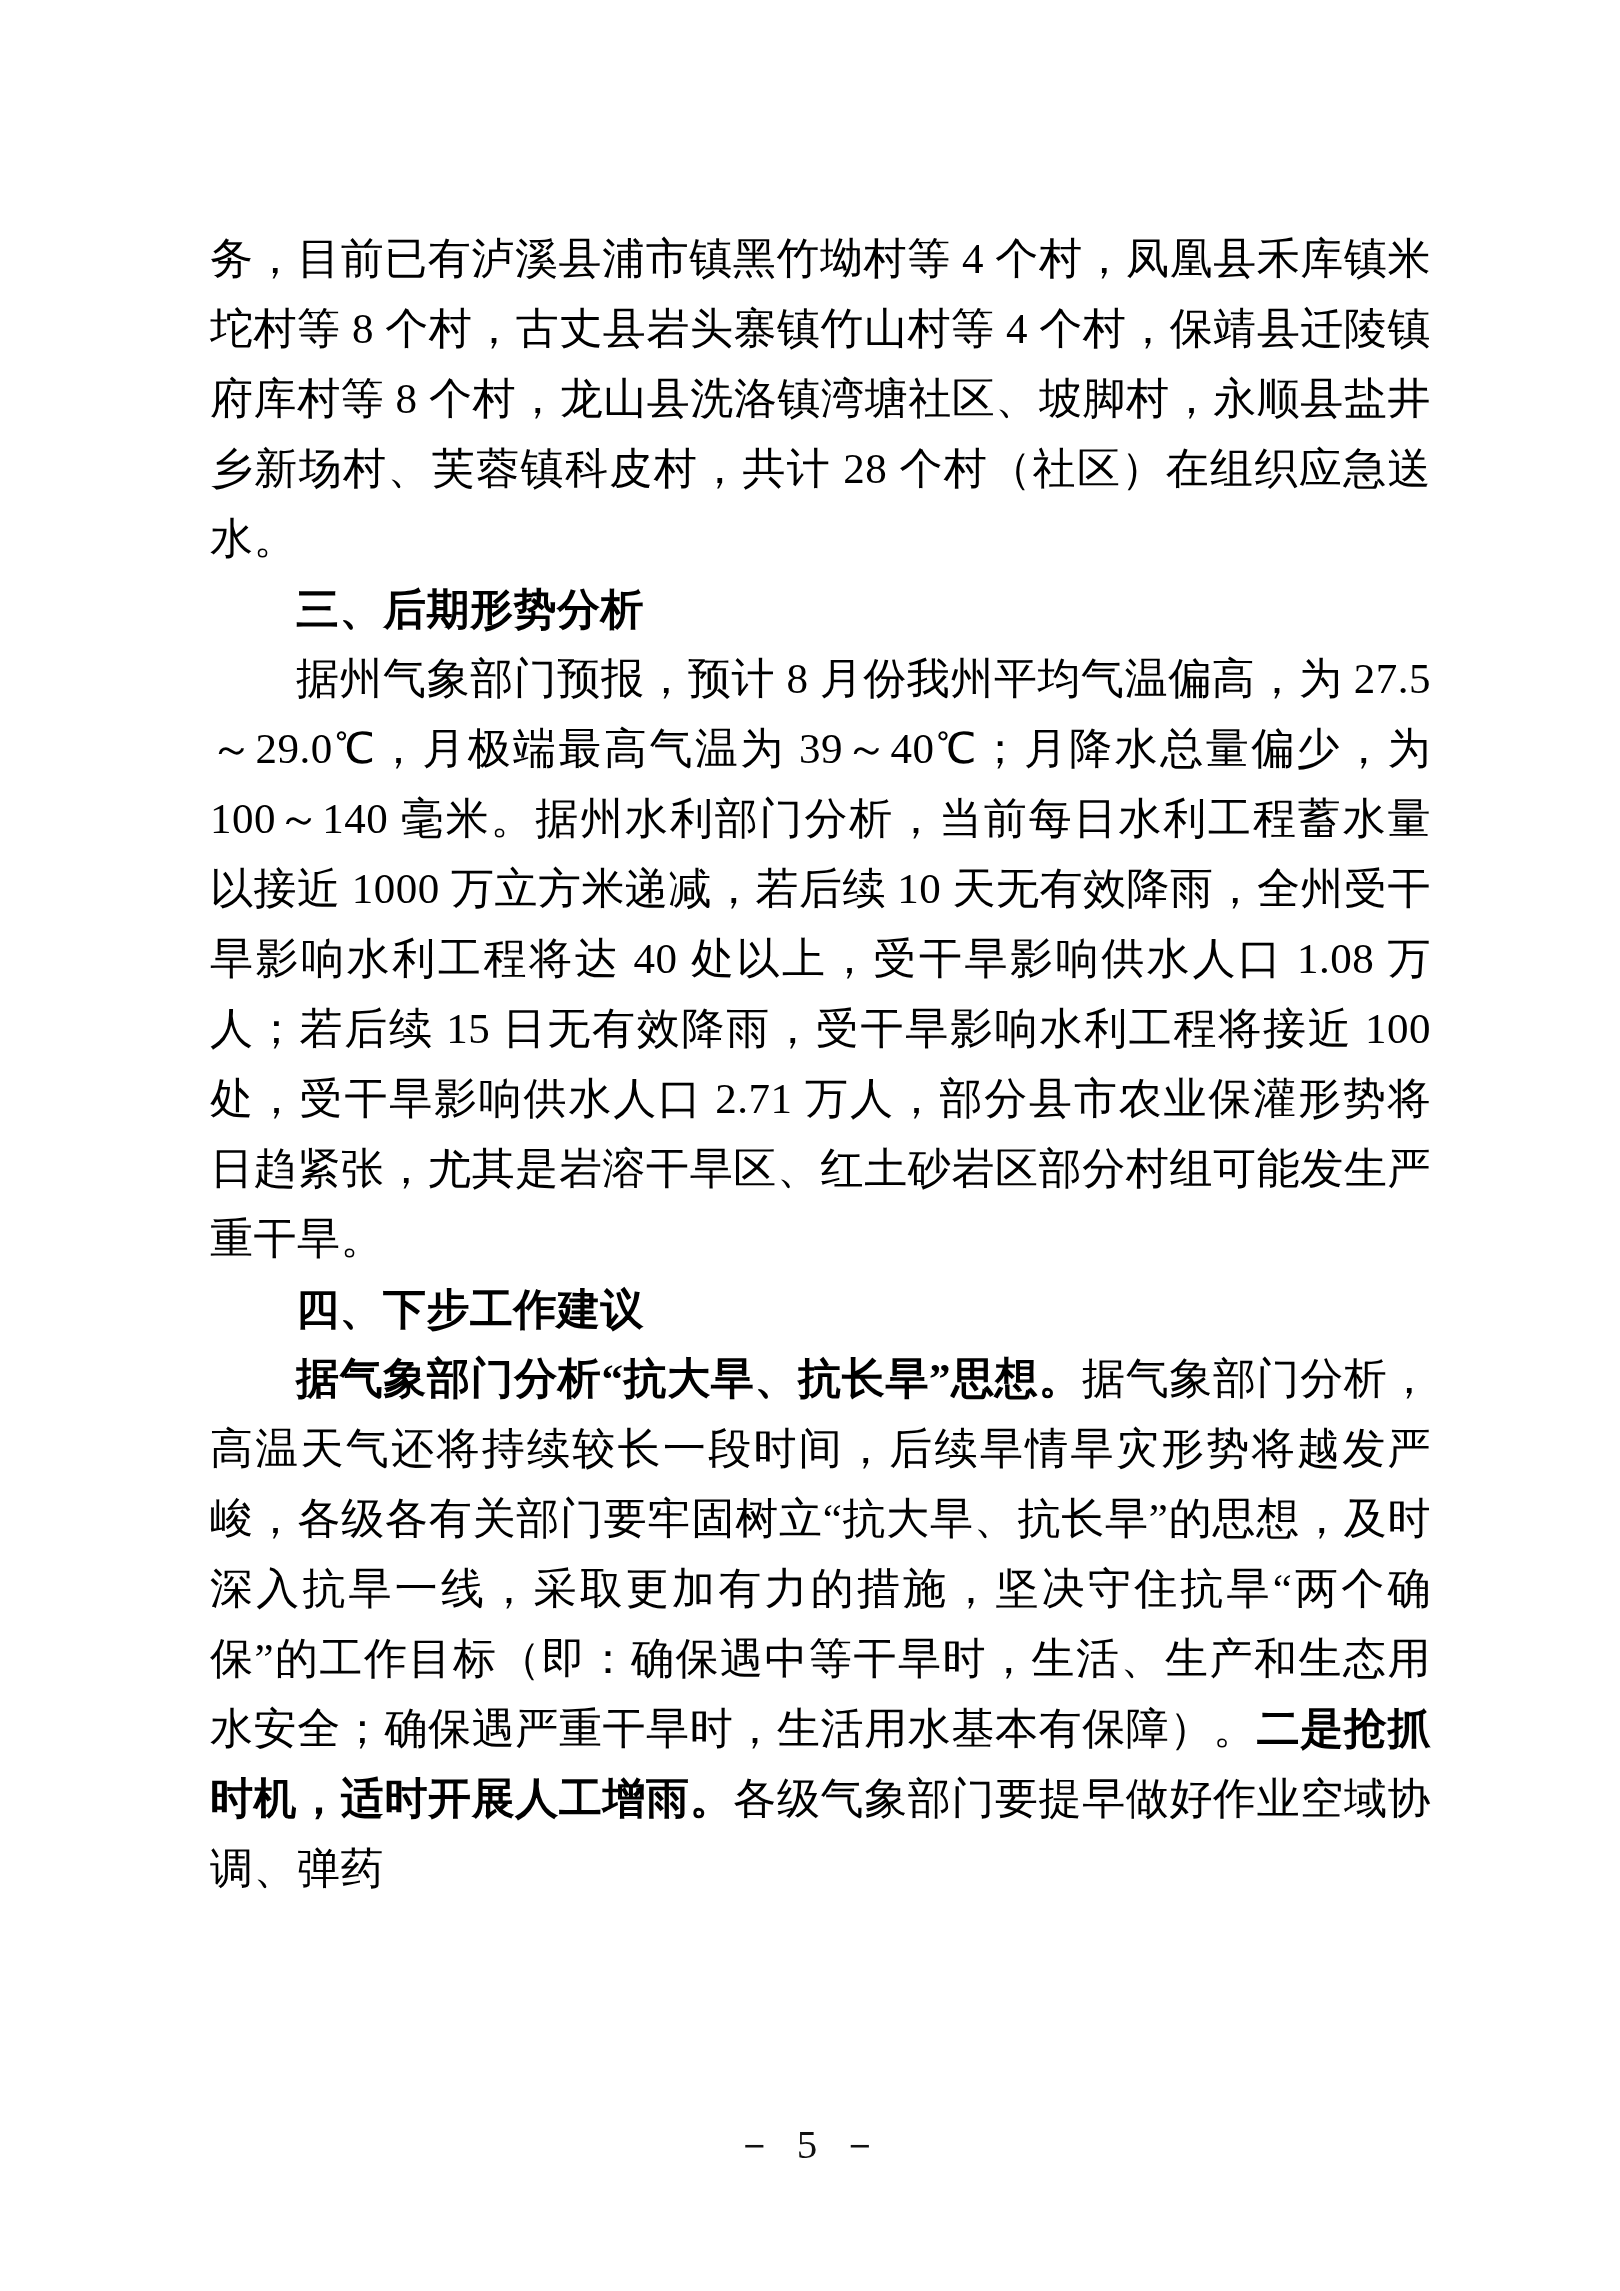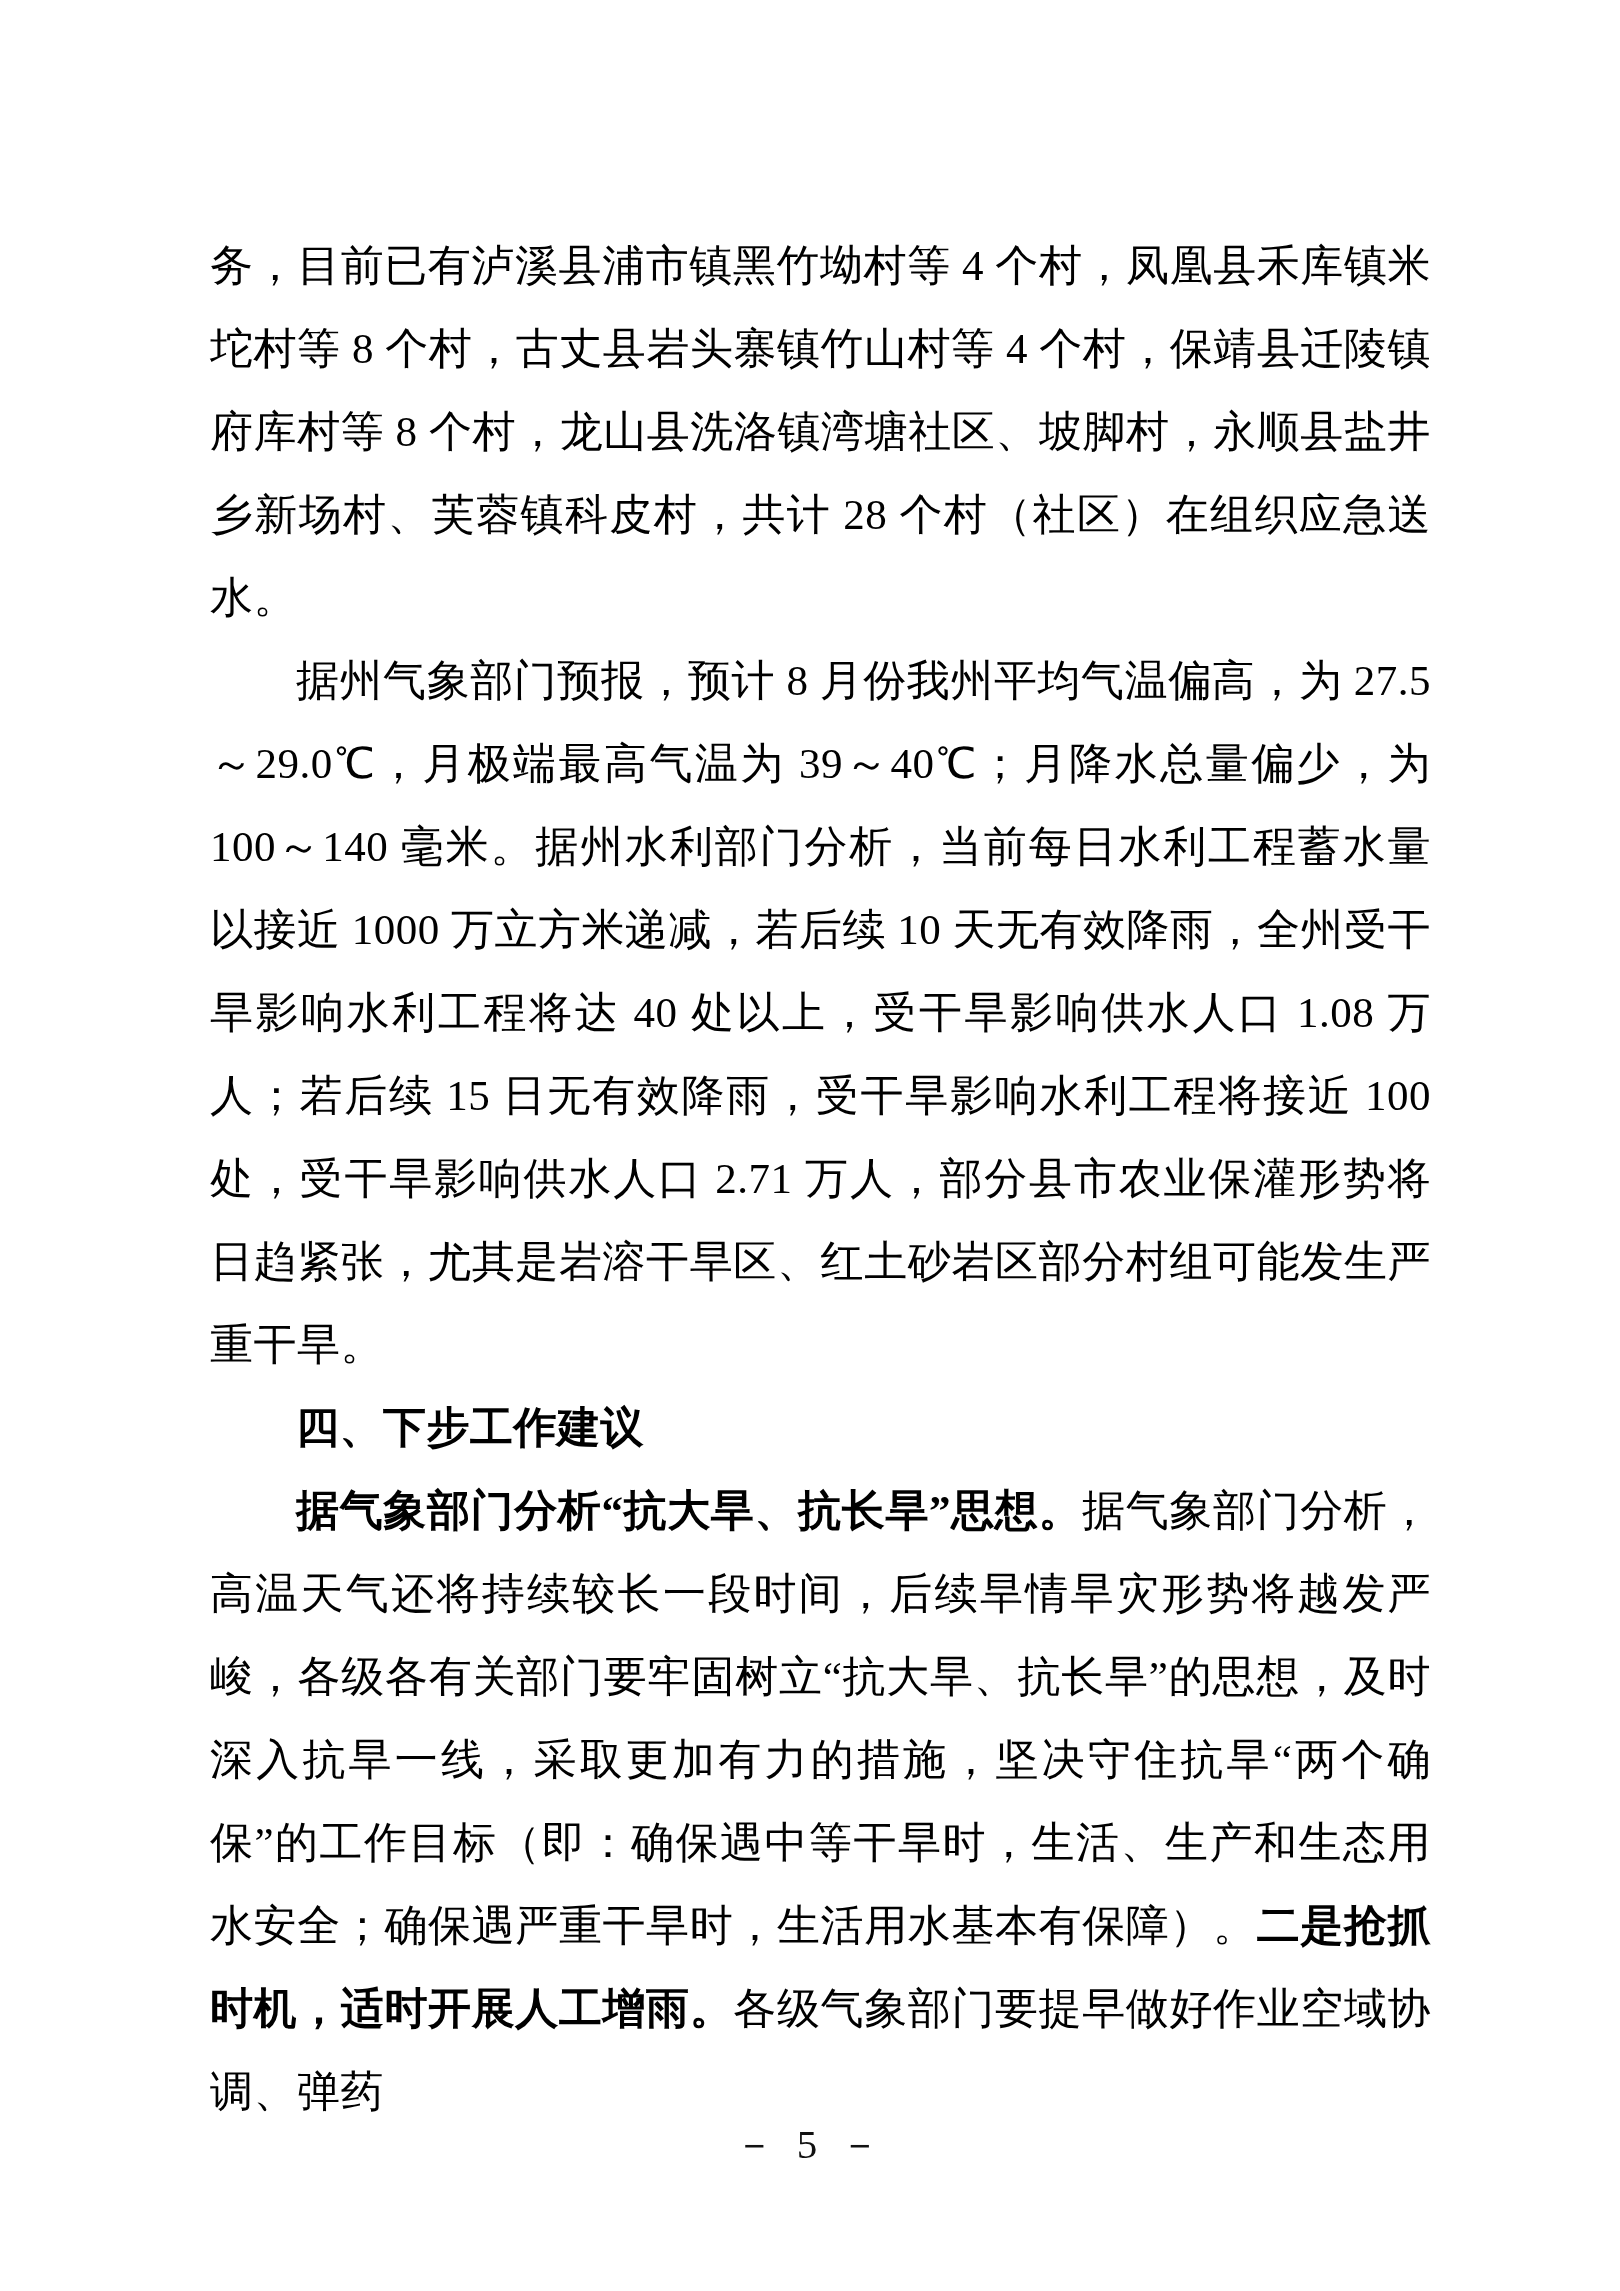--- a/index.html
+++ b/index.html
@@ -15,21 +15,21 @@
     color: #000000;
     font-family: "Liberation Serif", serif;
     overflow: hidden;
   }
   .doc-body {
     position: absolute;
     left: 210px;
     top: 224px;
     width: 1221px;
     font-size: 43px;
-    line-height: 83px;
+    line-height: 70px;
     text-align: justify;
     text-justify: inter-character;
     letter-spacing: 0.5px;
   }
   .block { margin: 0; padding: 0; }
   .block.indent { text-indent: 86px; }
   .block.heading {
     font-family: "Liberation Sans", sans-serif;
     font-weight: 700;
     text-indent: 86px;
@@ -47,19 +47,20 @@
     letter-spacing: 5.9px;
     color: #111111;
   }
 </style>
 </head>
 <body>
 
 <div class="page">
   <div class="doc-body">
       <div class="block paragraph"><span class="run">务，目前已有泸溪县浦市镇黑竹坳村等 4 个村，凤凰县禾库镇米坨村等 8 个村，古丈县岩头寨镇竹山村等 4 个村，保靖县迁陵镇府库村等 8 个村，龙山县洗洛镇湾塘社区、坡脚村，永顺县盐井乡新场村、芙蓉镇科皮村，共计 28 个村（社区）在组织应急送水。</span></div>
+      <div class="block heading indent"><span class="run bold">三、后期形势分析</span></div>
       <div class="block paragraph indent"><span class="run">据州气象部门预报，预计 8 月份我州平均气温偏高，为 27.5～29.0℃，月极端最高气温为 39～40℃；月降水总量偏少，为 100～140 毫米。据州水利部门分析，当前每日水利工程蓄水量以接近 1000 万立方米递减，若后续 10 天无有效降雨，全州受干旱影响水利工程将达 40 处以上，受干旱影响供水人口 1.08 万人；若后续 15 日无有效降雨，受干旱影响水利工程将接近 100 处，受干旱影响供水人口 2.71 万人，部分县市农业保灌形势将日趋紧张，尤其是岩溶干旱区、红土砂岩区部分村组可能发生严重干旱。</span></div>
       <div class="block heading indent"><span class="run bold">四、下步工作建议</span></div>
       <div class="block paragraph indent"><span class="run bold">据气象部门分析“抗大旱、抗长旱”思想。</span><span class="run">据气象部门分析，高温天气还将持续较长一段时间，后续旱情旱灾形势将越发严峻，各级各有关部门要牢固树立“抗大旱、抗长旱”的思想，及时深入抗旱一线，采取更加有力的措施，坚决守住抗旱“两个确保”的工作目标（即：确保遇中等干旱时，生活、生产和生态用水安全；确保遇严重干旱时，生活用水基本有保障）。</span><span class="run bold">二是抢抓时机，适时开展人工增雨。</span><span class="run">各级气象部门要提早做好作业空域协调、弹药</span></div>
     </div>
   <div class="page-number">－ 5 －</div>
 </div>
 
 
 </body></html>

